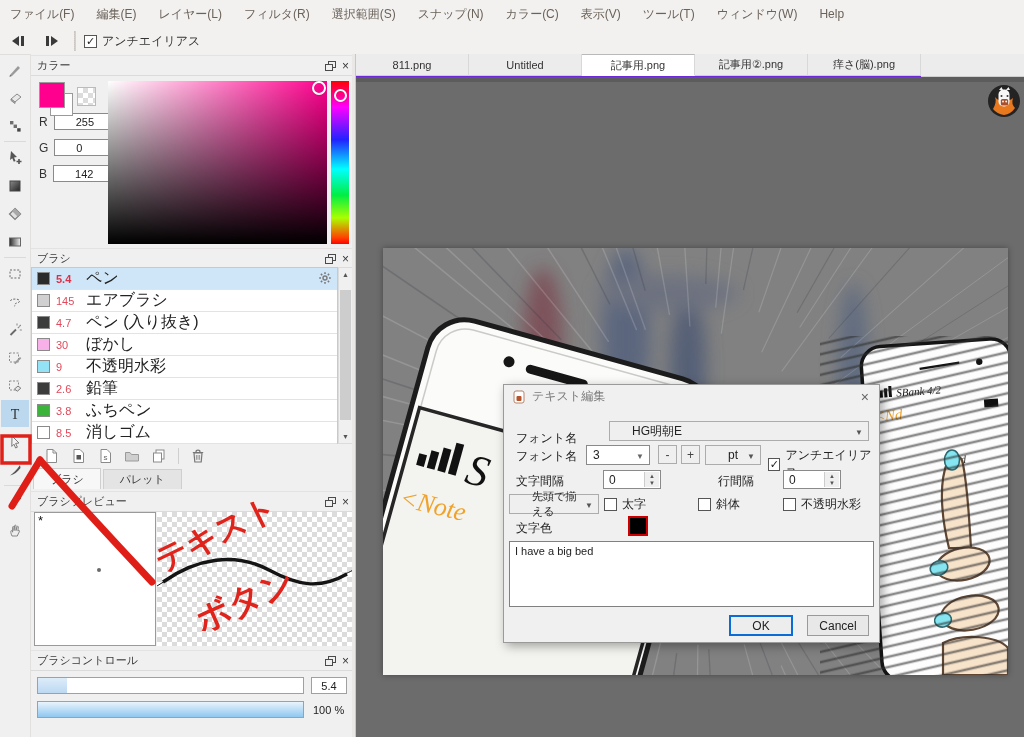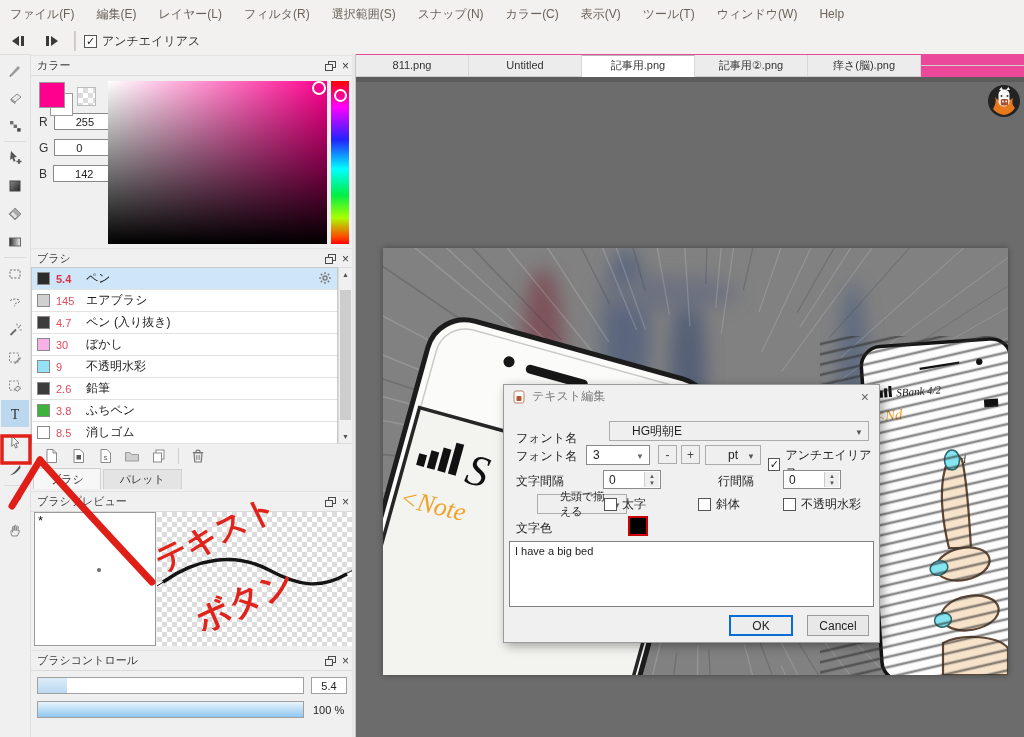--- a/index.html
+++ b/index.html
@@ -58,21 +58,21 @@
   .huebar{position:absolute;left:300px;top:26px;width:18px;height:163px;
           background:linear-gradient(to bottom,#ff0000,#ff00ff 16%,#2222ff 36%,#00ffff 54%,#00ee44 70%,#aaff00 84%,#ff4400 96%,#ff0000);}
   .hue-ind{position:absolute;left:3px;top:8px;width:9px;height:9px;border:2px solid #fff;border-radius:50%;
            box-shadow:0 0 1px rgba(0,0,0,.5);}
 
   
   .brushlist{position:absolute;left:0;top:19px;right:15px;bottom:0;background:#fff;border:1px solid #c9c9c9;box-sizing:border-box;}
   .brow{height:21px;display:flex;align-items:center;gap:0;border-bottom:1px solid #e3e3e3;padding-left:5px;position:relative;}
   .brow .bsw{width:13px;height:13px;border:1px solid #8a8a8a;box-sizing:border-box;}
   .brow .bsz{width:30px;margin-left:6px;font-size:11px;color:#e2495a;}
-  .brow .bnm{font-size:12px;color:#222;}
+  .brow .bnm{font-size:16px;color:#222;}
   .brow.sel{background:#cfe6f8;}
   .brow.sel .bsz{font-weight:bold;color:#e02f45;}
   .brow .gear{position:absolute;right:5px;top:3px;}
   .bscroll{position:absolute;right:0;top:19px;width:15px;bottom:0;background:#f0f0f0;border:1px solid #dcdcdc;box-sizing:border-box;}
   .bscroll .arr{position:absolute;left:0;width:13px;height:13px;text-align:center;font-size:7px;color:#555;line-height:13px;}
   .bscroll .thumb{position:absolute;left:1px;top:22px;width:11px;height:130px;background:#cdcdcd;}
 
   
   .bactions{position:absolute;left:30px;top:444px;width:322px;height:24px;background:#f0f0f0;display:flex;align-items:center;gap:7px;padding-left:10px;box-sizing:border-box;}
   .bact{width:20px;height:18px;display:flex;align-items:center;justify-content:center;}
@@ -95,21 +95,21 @@
   .slider .fill{height:100%;}
   .s1 .fill{width:11%;background:linear-gradient(#ddecf9,#bcd9f2);}
   .s2 .fill{width:100%;background:linear-gradient(#e9f4fc,#8fc7f0);}
   .sval{position:absolute;font-size:11px;color:#222;}
   .svalbox{position:absolute;width:36px;height:17px;border:1px solid #a0a0a0;background:#fff;box-sizing:border-box;
            display:flex;align-items:center;justify-content:center;font-size:11px;color:#222;}
 
   
   .canvas-area{position:absolute;left:352px;top:54px;width:672px;height:683px;background:#6c6c6c;}
   .vsep{position:absolute;left:0;top:0;width:4px;height:683px;background:#eae8e6;border-right:1px solid #c9c7c5;box-sizing:border-box;}
-  .doctabs{position:absolute;left:4px;top:0;right:0;height:23px;background:#ec4899;display:flex;align-items:center;}
+  .doctabs{position:absolute;left:4px;top:0;right:0;height:23px;background:#6d28d9;display:flex;}
   .dtab{width:113px;height:22px;display:flex;align-items:center;justify-content:center;font-size:11px;color:#333;
         background:#ececec;border-right:1px solid #d8d8d8;border-bottom:1px solid #cfcfcf;box-sizing:border-box;}
   .dtab.act{background:#fff;border-bottom:1px solid #fff;border-top:1px solid #b9b9b9;}
   .dtab-fill{flex:1;background:#ececec;border-bottom:1px solid #cfcfcf;}
   .dstrip{position:absolute;left:4px;top:23px;right:0;height:5px;background:#5c5c5c;}
   .alpaca{position:absolute;left:635px;top:30px;width:34px;height:34px;}
   .artwork{position:absolute;left:31px;top:194px;width:625px;height:427px;background:#818181;box-shadow:0 0 6px rgba(0,0,0,.35);}
 
   
   .dialog{position:absolute;left:503px;top:384px;width:377px;height:259px;background:#f0f0f0;
@@ -730,21 +730,21 @@
     </div>
     <span class="dlg-label" style="left:214px;top:88px;">行間隔</span>
     <div class="spin" style="left:279px;top:85px;">
       <span>0</span>
         <span class="ud">
           <span>▲</span>
           <span>▼</span>
         </span>
     </div>
 
-    <div class="dd" style="left:5px;top:109px;width:90px;margin-left:28px;">
+    <div class="dd" style="left:5px;top:109px;width:90px;">
       <span style="font-size:11px;">先頭で揃える</span>
         <span class="ar">▼</span>
     </div>
     <label class="dlg-cbx" style="left:100px;top:111px;">
       <span class="cbox"></span>
       <span>太字</span>
     </label>
     <label class="dlg-cbx" style="left:194px;top:111px;">
       <span class="cbox"></span>
       <span>斜体</span>

